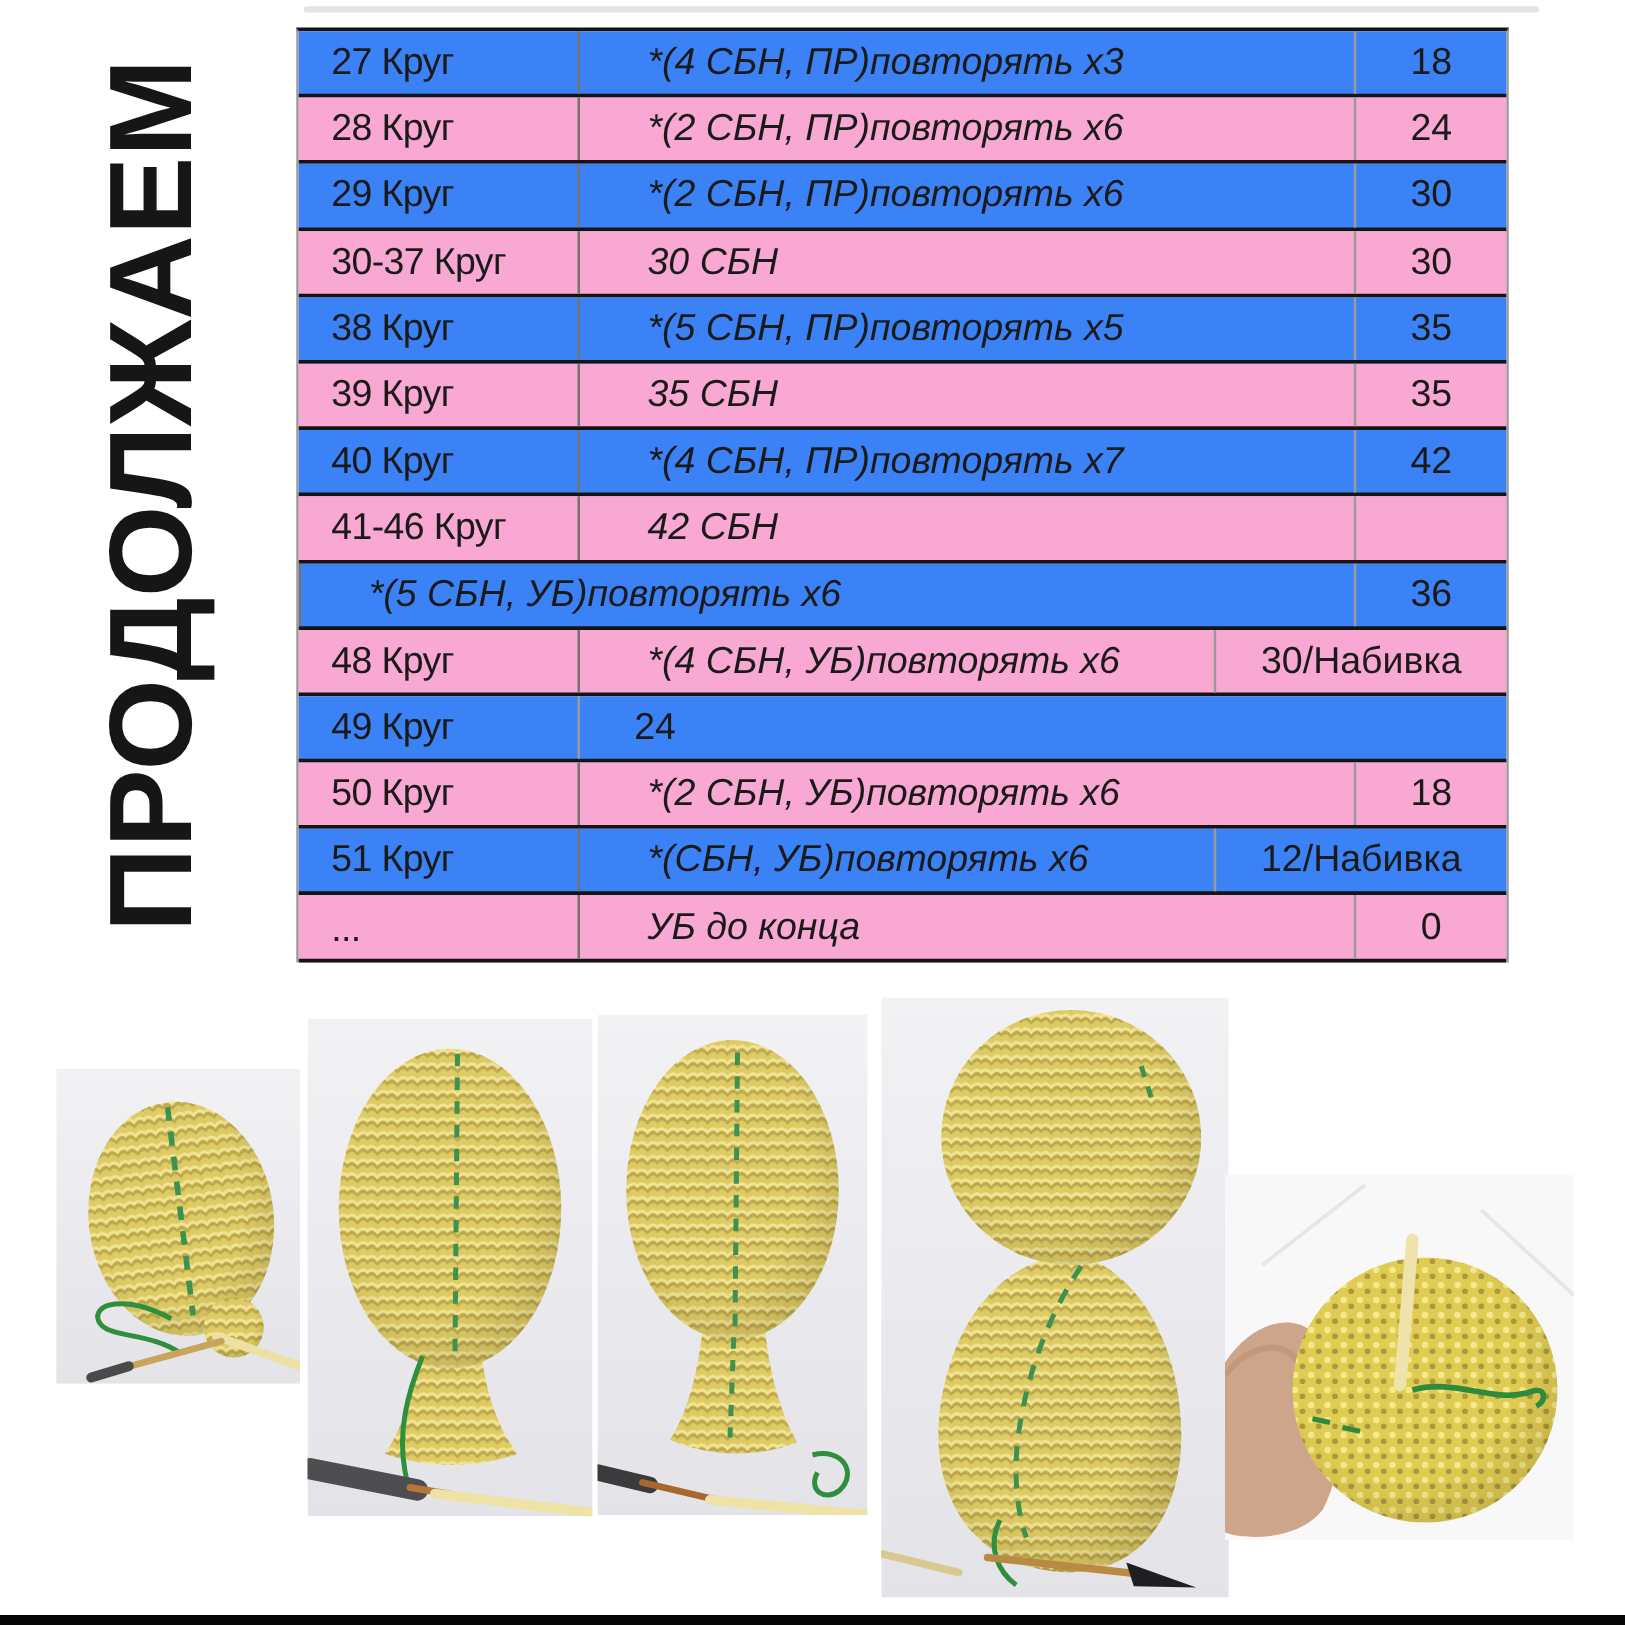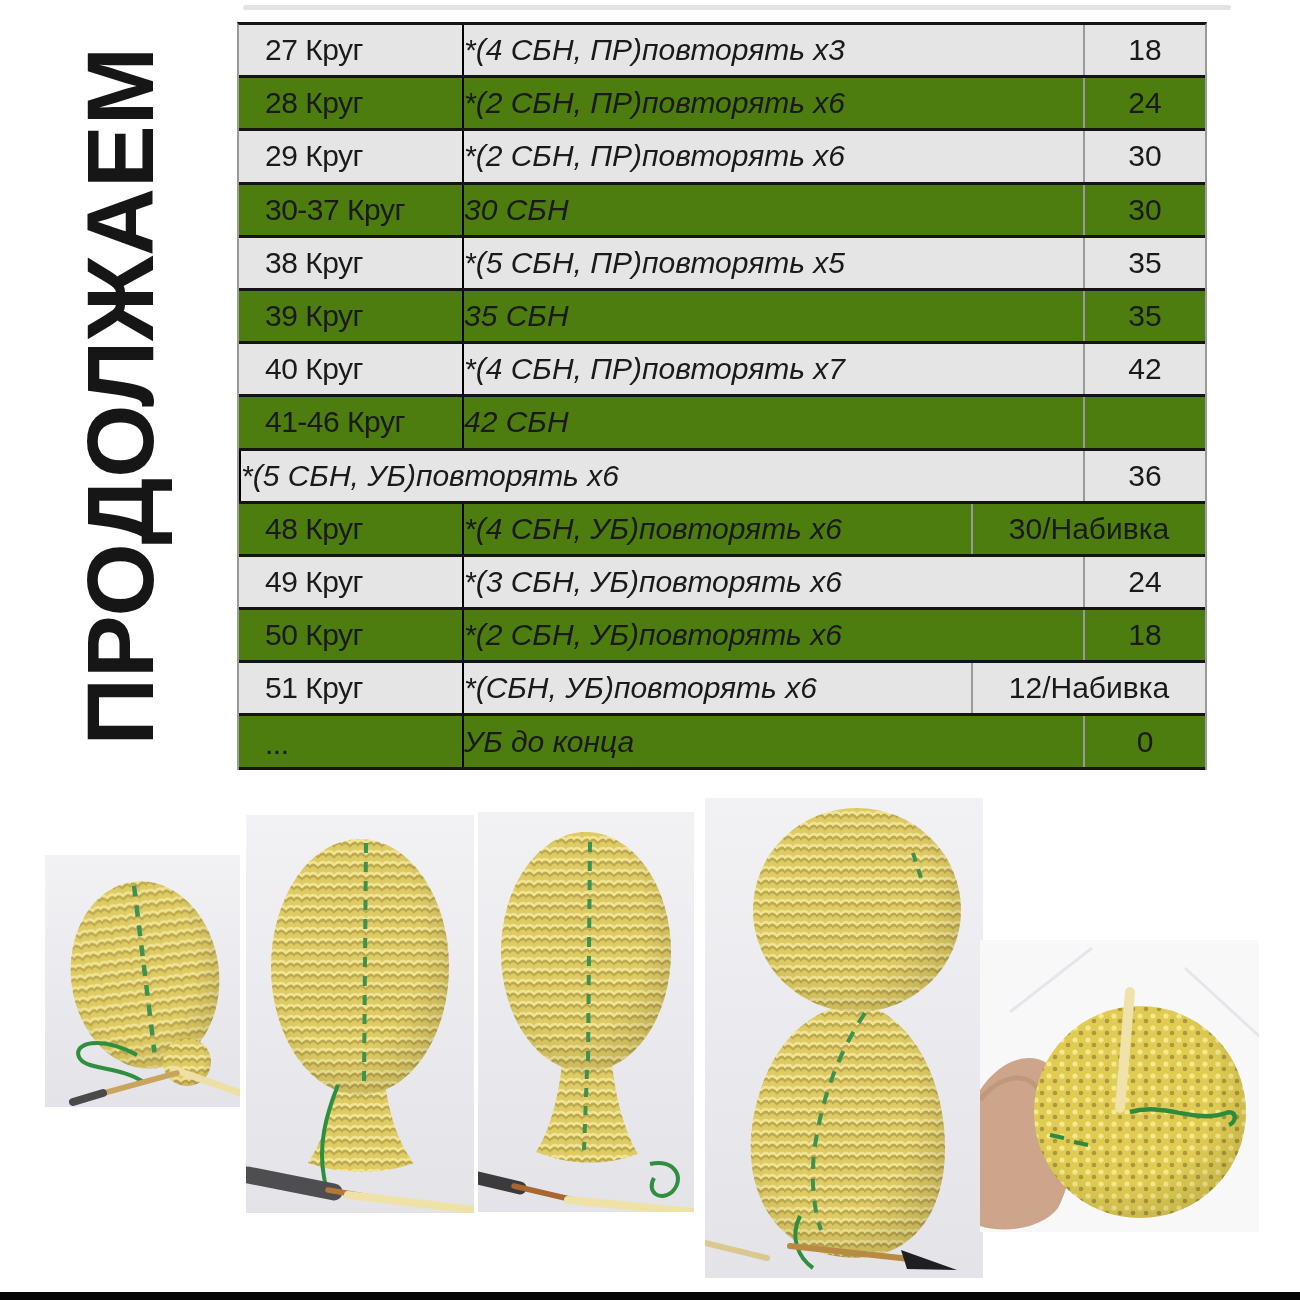--- a/index.html
+++ b/index.html
@@ -6,25 +6,25 @@
   .page{position:relative;width:1300px;height:1300px;background:#ffffff;overflow:hidden;
         font-family:"Liberation Sans",sans-serif;}
   .top-streak{position:absolute;left:243px;top:5px;width:988px;height:5px;
               background:#d9d9dc;opacity:.75;border-radius:3px;}
   .vtitle{position:absolute;left:-215px;top:363px;width:670px;height:95px;line-height:95px;
           text-align:center;font-size:94px;font-weight:600;color:#161616;
           transform:rotate(-90deg);white-space:nowrap;}
   .ptable{position:absolute;left:237px;top:22px;width:966px;
           border-top:3px solid #141414;border-left:2px solid #9a9a9a;border-right:2px solid #9a9a9a;
           box-sizing:content-box;}
-  .trow{display:flex;height:50.2px;border-bottom:3px solid #141414;background:#e5e5e5;}
-  .trow.shade{background:#4d7c0f;}
+  .trow{display:flex;height:50.2px;border-bottom:3px solid #141414;background:#3b82f6;}
+  .trow.shade{background:#f9a8d4;}
   .cell{display:flex;align-items:center;font-size:30px;color:#1a1a1a;box-sizing:border-box;overflow:hidden;}
   .c-round{width:223px;padding-left:26px;font-weight:500;letter-spacing:-.5px;}
-  .c-instr{flex:1;font-style:italic;font-weight:500;border-left:2px solid #000000;}
+  .c-instr{flex:1;padding-left:54px;font-style:italic;font-weight:500;border-left:2px solid #737373;}
   .c-count{width:122px;justify-content:center;font-weight:400;border-left:2px solid #9a9a9a;}
   .trow.wide .c-count{width:234px;}
   .trow:last-child .c-round{align-items:flex-end;padding-bottom:6px;}
   .photo{position:absolute;display:block;}
   #p1{left:45px;top:855px;}
   #p2{left:246px;top:815px;}
   #p3{left:478px;top:812px;}
   #p4{left:705px;top:798px;}
   #p5{left:980px;top:940px;}
   .bottom-bar{position:absolute;left:0;top:1292px;width:1300px;height:8px;background:#060606;}
@@ -83,21 +83,20 @@
         <div class="cell c-instr">*(5 СБН, УБ)повторять х6</div>
         <div class="cell c-count">36</div>
       </div>
       <div class="trow shade wide">
         <div class="cell c-round">48 Круг</div>
         <div class="cell c-instr">*(4 СБН, УБ)повторять х6</div>
         <div class="cell c-count">30/Набивка</div>
       </div>
       <div class="trow">
         <div class="cell c-round">49 Круг</div>
-        <div class="cell c-instr">*(3 СБН, УБ)повторять х6</div>
         <div class="cell c-count">24</div>
       </div>
       <div class="trow shade">
         <div class="cell c-round">50 Круг</div>
         <div class="cell c-instr">*(2 СБН, УБ)повторять х6</div>
         <div class="cell c-count">18</div>
       </div>
       <div class="trow wide">
         <div class="cell c-round">51 Круг</div>
         <div class="cell c-instr">*(СБН, УБ)повторять х6</div>

